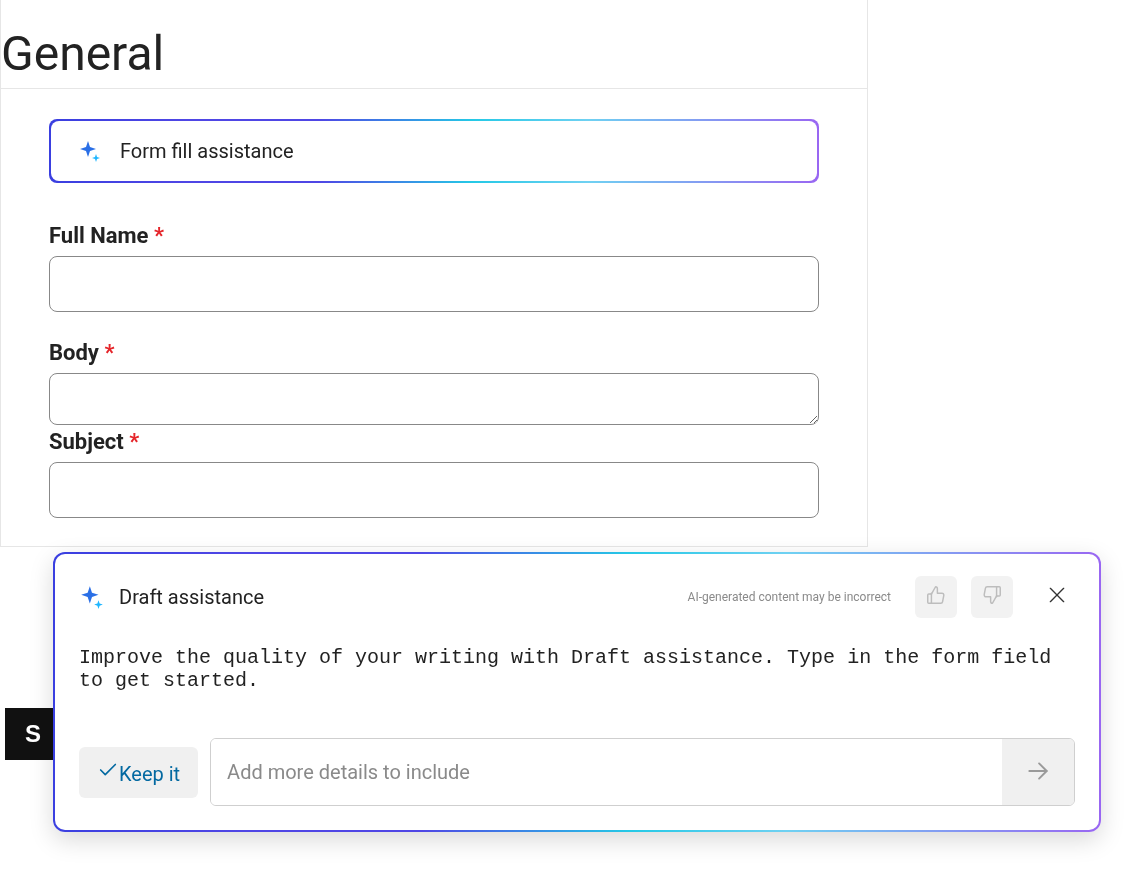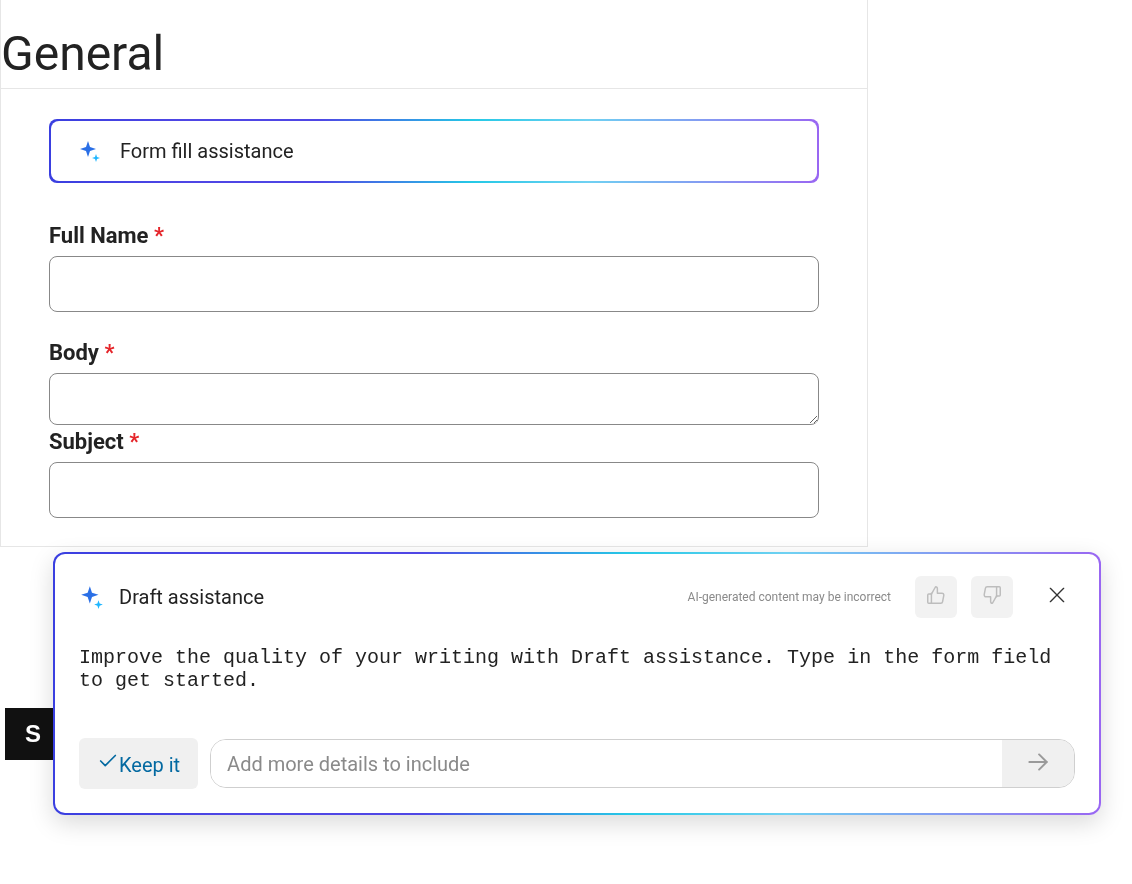--- a/index.html
+++ b/index.html
@@ -161,23 +161,23 @@
       cursor: not-allowed;
       font-family: inherit;
     }
     .chip-btn svg { flex: 0 0 auto; }
     .adjust-btn { padding-right: 14px; }
     .detail-input-wrap {
       flex: 1;
       display: flex;
       align-items: stretch;
       border: 1px solid #cfcfcf;
-      border-radius: 16px;
+      border-radius: 6px;
       overflow: hidden;
-      height: 49px;
+      height: 68px;
       justify-content: center;
     }
     .detail-input {
       flex: 1;
       border: none;
       outline: none;
       font-size: 20px;
       padding: 0 16px;
       color: #333;
       font-family: inherit;

